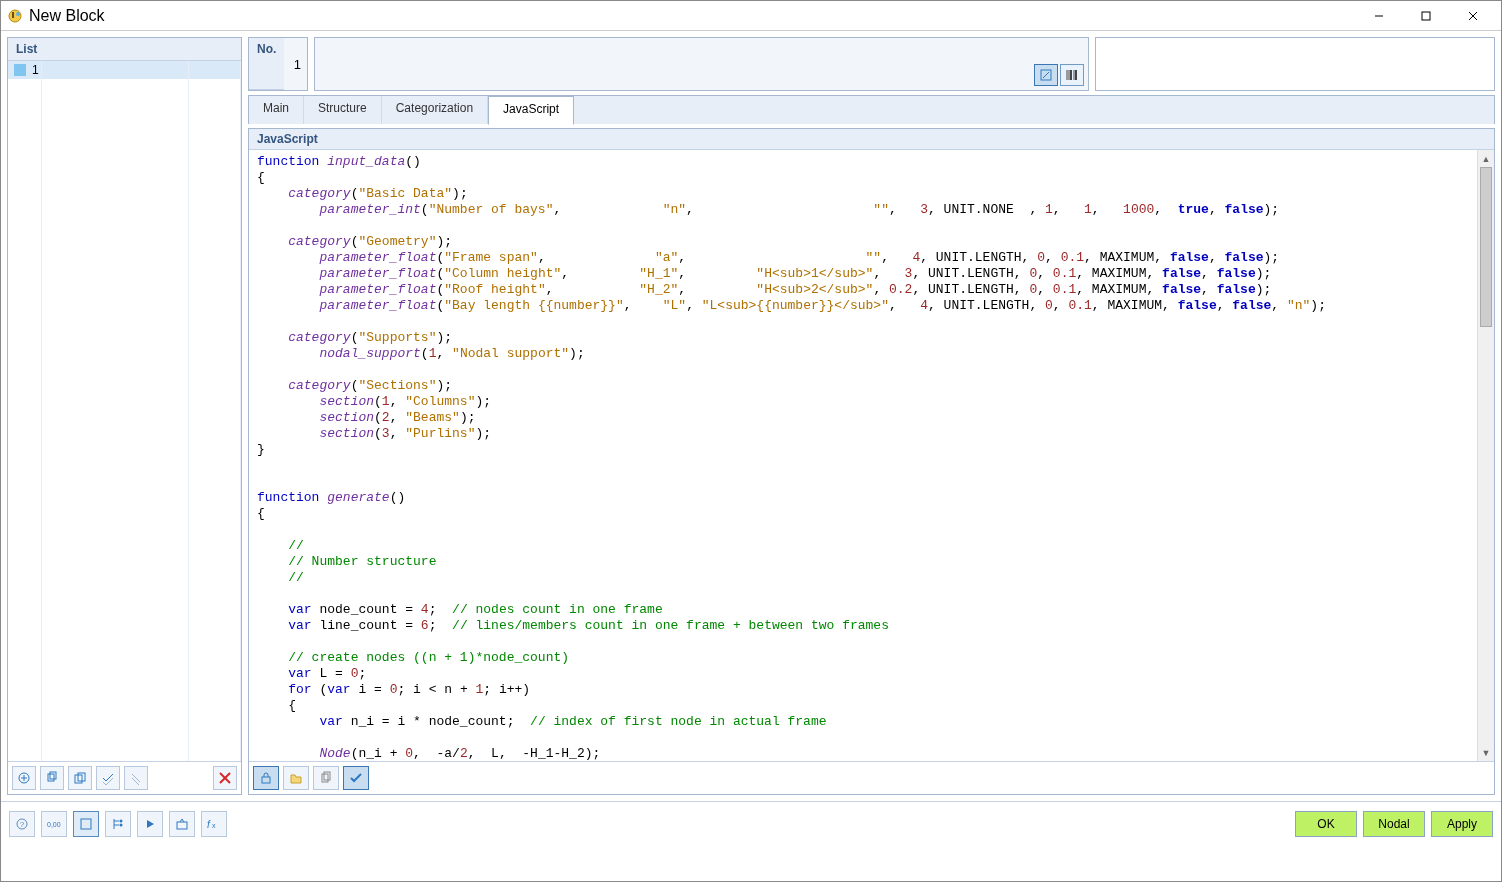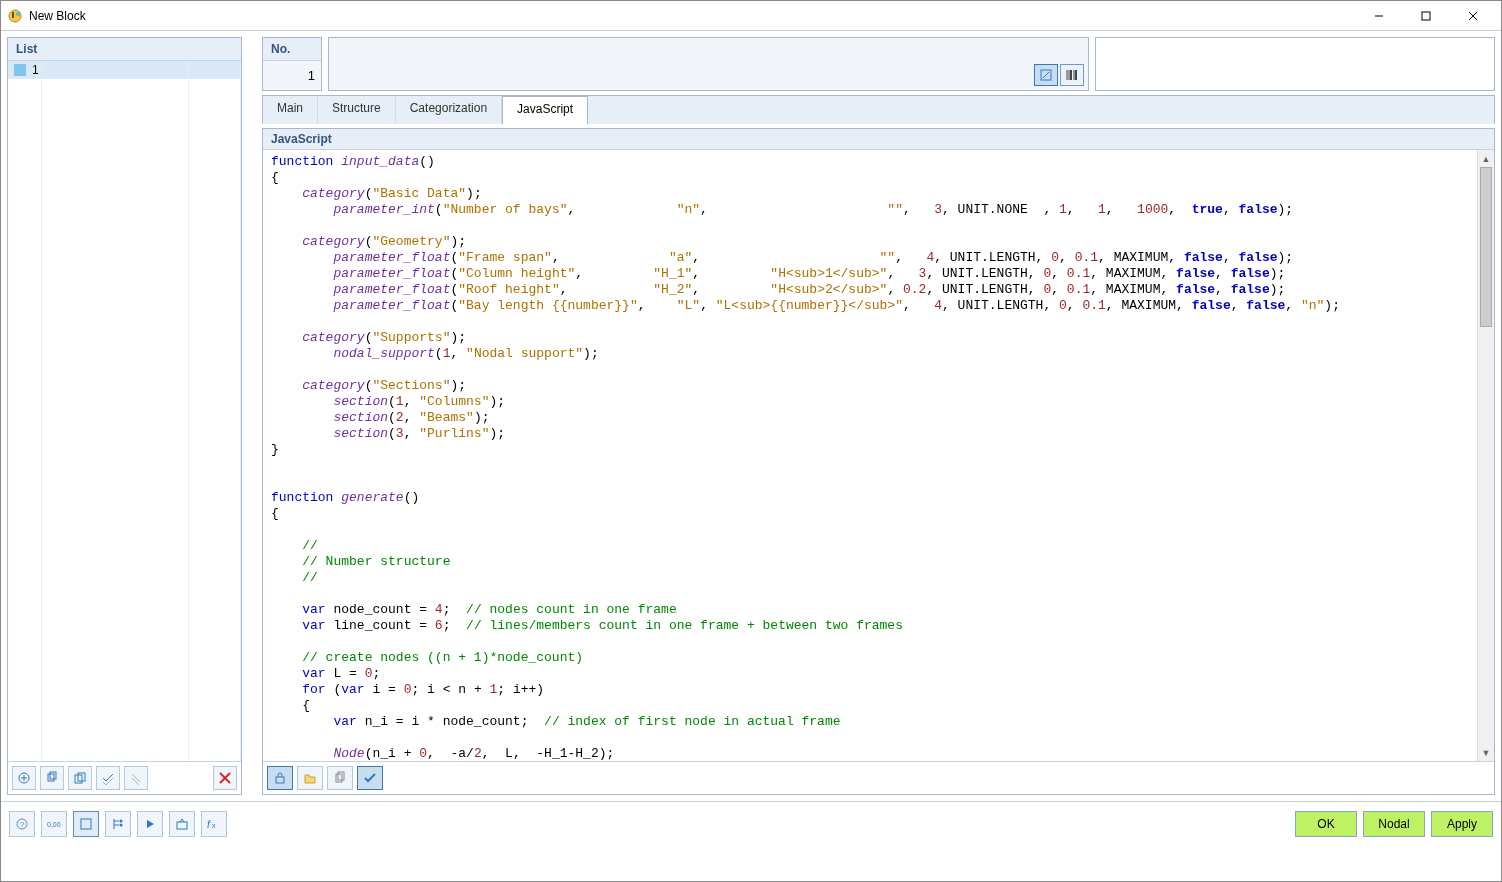--- a/index.html
+++ b/index.html
@@ -17,33 +17,33 @@
   display: flex;
   align-items: center;
   padding: 0 6px;
   border-bottom: 1px solid #ccc;
   background: #fff;
 }
 .titlebar .app-icon {
   width: 16px; height: 16px;
   margin-right: 6px;
 }
-.titlebar .title { flex: 1; font-size: 12px; }
+.titlebar .title { flex: 1; font-size: 16px; }
 .titlebar .win-controls { display: flex; gap: 2px; }
 .titlebar .win-btn {
   width: 45px; height: 28px;
   display: flex; align-items: center; justify-content: center;
   font-size: 11px;
   cursor: pointer;
 }
 .main-split {
   display: flex;
   height: 770px;
   padding: 6px;
-  gap: 20px;
+  gap: 6px;
 }
 .left-panel {
   width: 235px;
   background: #fff;
   border: 1px solid #a6b8d0;
   display: flex;
   flex-direction: column;
 }
 .left-panel .list-header {
   background: #e8eef7;
@@ -101,21 +101,20 @@
 }
 .info-row {
   display: flex;
   gap: 6px;
   height: 54px;
 }
 .info-cell {
   border: 1px solid #a6b8d0;
   background: #fff;
   display: flex;
-  flex-direction: column;
 }
 .info-cell.no { width: 60px; }
 .info-cell.name { flex: 1; position: relative; }
 .info-cell.extra { width: 400px; }
 .info-header {
   background: #e8eef7;
   color: #33557f;
   font-weight: bold;
   padding: 4px 8px;
   border-bottom: 1px solid #c5d2e5;

